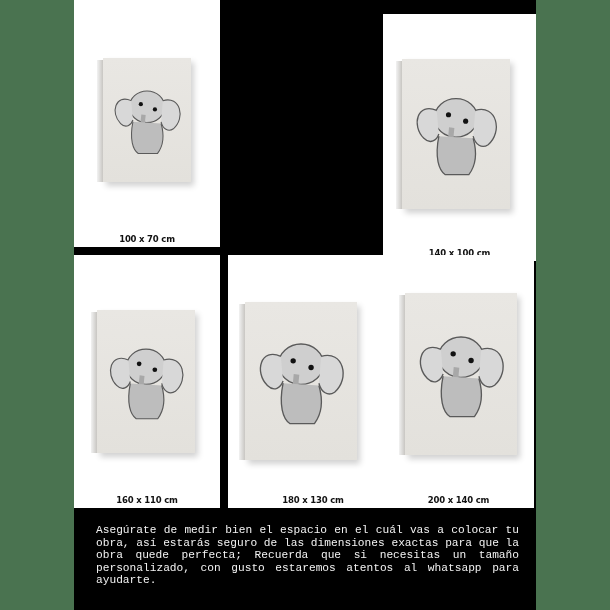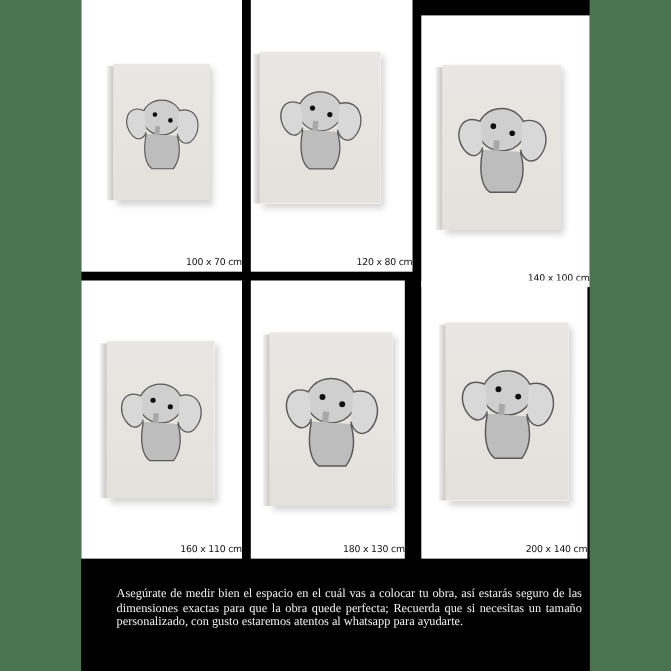--- a/index.html
+++ b/index.html
@@ -20,30 +20,30 @@
       background: linear-gradient(180deg, #e9e7e3 0%, #e3e1dc 100%);
       box-shadow: 3px 4px 6px rgba(0,0,0,0.18);
     }
     .canvas::before {
       content: ""; position: absolute; left: -6px; top: 2px; bottom: 0; width: 6px;
       background: linear-gradient(90deg, #f2f2f2, #c8c6c2);
     }
     .canvas svg { position: absolute; left: 0; top: 0; width: 100%; height: 100%; }
     .size-label {
       position: absolute; left: 0; right: 0; bottom: 3px;
-      text-align: right; font-family: "DejaVu Sans", sans-serif;
-      font-weight: normal; font-size: 8.5px; color: #111; letter-spacing: -0.2px;
+      text-align: center; font-family: "DejaVu Sans", sans-serif;
+      font-weight: bold; font-size: 8.5px; color: #111; letter-spacing: -0.2px;
     }
     .info {
       position: absolute; left: 0; top: 508px; width: 462px; height: 102px;
       background: #000;
     }
     .info p {
-      margin: 12px; position: absolute; left: 20px; top: 14px; width: 423px;
-      color: #f2f2f2; font-family: Liberation Serif, serif;
+      margin: 2px; position: absolute; left: 20px; top: 14px; width: 423px;
+      color: #f2f2f2; font-family: Liberation Mono, monospace;
       font-size: 11.2px; line-height: 12.6px; text-align: justify;
     }
   </style>
 </head>
 <body>
 
 <div class="sheet">
 
   <div class="cell" style="left:0;top:0;width:146px;height:247px;">
     <div class="canvas" style="left:29px;top:58px;width:88px;height:124px;">
@@ -55,36 +55,20 @@
           <path d="M46 64 C44 80 46 92 52 98" stroke-width="5" stroke="#a8a8a8"></path>
           <path d="M34 72 C30 92 34 104 40 108 L62 108 C68 100 70 88 66 74" fill="#bdbdbd"></path>
         </g>
         <circle cx="43" cy="52" r="2.4" fill="#111"></circle>
         <circle cx="59" cy="58" r="2.4" fill="#111"></circle>
       </svg>
     </div>
     <div class="size-label">100 x 70 cm</div>
   </div>
 
-  <div class="cell" style="left:154px;top:0;width:147px;height:247px;">
-    <div class="canvas" style="left:8px;top:47px;width:110px;height:138px;">
-      <svg viewBox="0 0 100 140">
-        <g fill="none" stroke="#5a5a5a" stroke-width="1.2">
-          <ellipse cx="50" cy="55" rx="20" ry="18" fill="#cfcfcf"></ellipse>
-          <path d="M32 48 C14 40 8 62 20 74 C26 80 32 76 34 70" fill="#d8d8d8"></path>
-          <path d="M68 48 C88 42 94 68 80 80 C74 84 68 80 66 72" fill="#d8d8d8"></path>
-          <path d="M46 64 C44 80 46 92 52 98" stroke-width="5" stroke="#a8a8a8"></path>
-          <path d="M34 72 C30 92 34 104 40 108 L62 108 C68 100 70 88 66 74" fill="#bdbdbd"></path>
-        </g>
-        <circle cx="43" cy="52" r="2.4" fill="#111"></circle>
-        <circle cx="59" cy="58" r="2.4" fill="#111"></circle>
-      </svg>
-    </div>
-    <div class="size-label">120 x 80 cm</div>
-  </div>
 
   <div class="cell" style="left:309px;top:14px;width:153px;height:247px;">
     <div class="canvas" style="left:19px;top:45px;width:108px;height:150px;">
       <svg viewBox="0 0 100 140">
         <g fill="none" stroke="#5a5a5a" stroke-width="1.2">
           <ellipse cx="50" cy="55" rx="20" ry="18" fill="#cfcfcf"></ellipse>
           <path d="M32 48 C14 40 8 62 20 74 C26 80 32 76 34 70" fill="#d8d8d8"></path>
           <path d="M68 48 C88 42 94 68 80 80 C74 84 68 80 66 72" fill="#d8d8d8"></path>
           <path d="M46 64 C44 80 46 92 52 98" stroke-width="5" stroke="#a8a8a8"></path>
           <path d="M34 72 C30 92 34 104 40 108 L62 108 C68 100 70 88 66 74" fill="#bdbdbd"></path>
@@ -106,21 +90,21 @@
           <path d="M46 64 C44 80 46 92 52 98" stroke-width="5" stroke="#a8a8a8"></path>
           <path d="M34 72 C30 92 34 104 40 108 L62 108 C68 100 70 88 66 74" fill="#bdbdbd"></path>
         </g>
         <circle cx="43" cy="52" r="2.4" fill="#111"></circle>
         <circle cx="59" cy="58" r="2.4" fill="#111"></circle>
       </svg>
     </div>
     <div class="size-label">160 x 110 cm</div>
   </div>
 
-  <div class="cell" style="left:154px;top:255px;width:140px;height:253px;">
+  <div class="cell" style="left:154px;top:255px;width:170px;height:253px;">
     <div class="canvas" style="left:17px;top:47px;width:112px;height:158px;">
       <svg viewBox="0 0 100 140">
         <g fill="none" stroke="#5a5a5a" stroke-width="1.2">
           <ellipse cx="50" cy="55" rx="20" ry="18" fill="#cfcfcf"></ellipse>
           <path d="M32 48 C14 40 8 62 20 74 C26 80 32 76 34 70" fill="#d8d8d8"></path>
           <path d="M68 48 C88 42 94 68 80 80 C74 84 68 80 66 72" fill="#d8d8d8"></path>
           <path d="M46 64 C44 80 46 92 52 98" stroke-width="5" stroke="#a8a8a8"></path>
           <path d="M34 72 C30 92 34 104 40 108 L62 108 C68 100 70 88 66 74" fill="#bdbdbd"></path>
         </g>
         <circle cx="43" cy="52" r="2.4" fill="#111"></circle>

